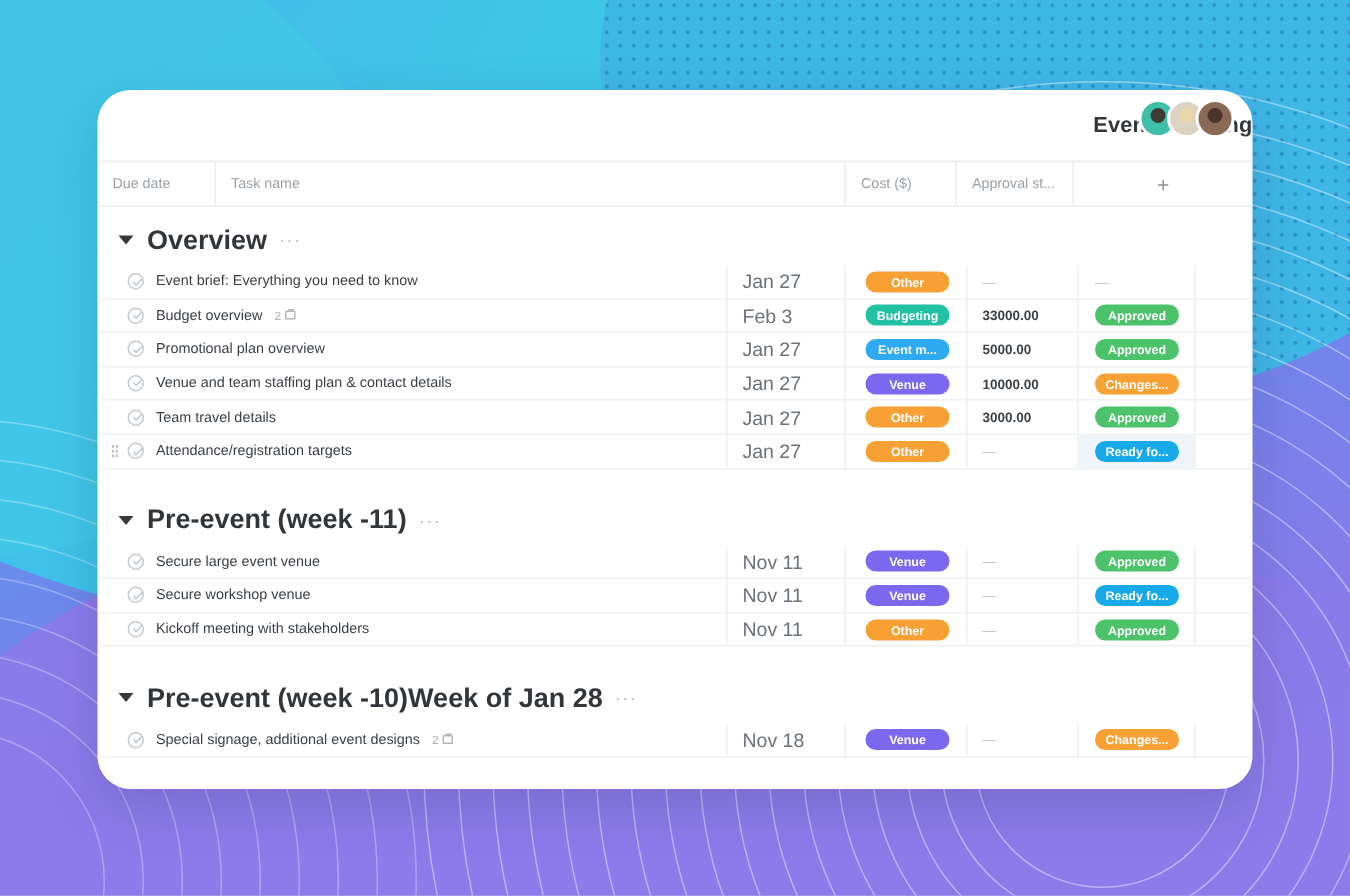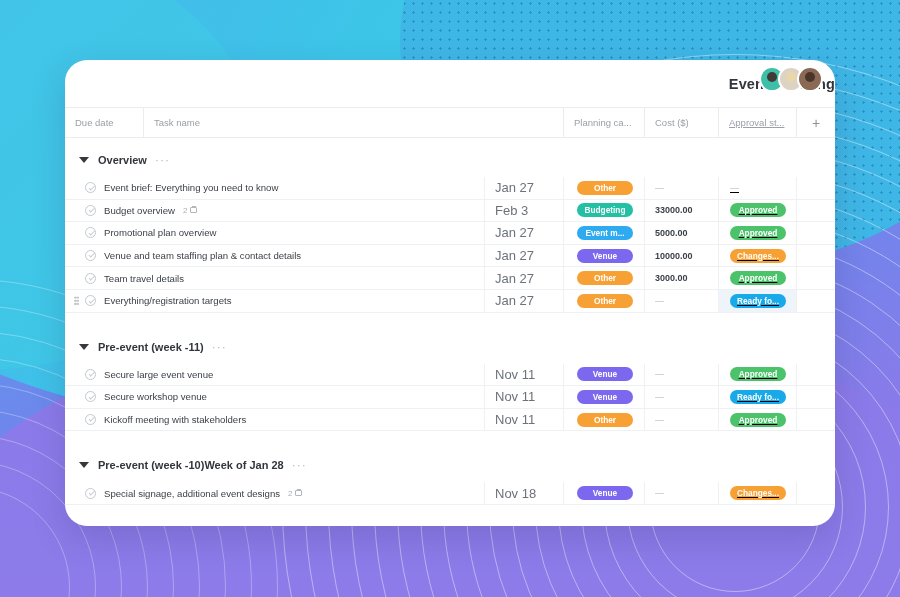--- a/index.html
+++ b/index.html
@@ -142,41 +142,41 @@
     height:34px; padding-left:14px;
     margin-top:5px;
   }
   .caret{
     width:0; height:0;
     border-left:5px solid transparent;
     border-right:5px solid transparent;
     border-top:6px solid #35383d;
     margin-right:9px;
   }
-  .section-title{ font-size:11px; color:#32363b; font-weight:600; }
+  .section-title{ font-size:18px; color:#32363b; font-weight:600; }
   .dots3{ color:#b4b9c0; font-size:12px; margin-left:8px; letter-spacing:1px; }
 
   
   .row{
     display:flex; align-items:stretch;
     height:22.6px;
     border-bottom:1px solid #eef0f2;
     position:relative;
   }
   .cell{
     display:flex; align-items:center;
     border-right:1px solid #eef0f2;
     padding-left:10px;
     overflow:hidden;
   }
   .c-task{ flex:0 0 420px; padding-left:0; }
   .c-due{ flex:0 0 79px; }
   .c-plan{ flex:0 0 81px; justify-content:flex-start; padding-left:13px; }
   .c-cost{ flex:0 0 74px; }
-  .c-appr{ flex:0 0 78px; justify-content:flex-start; padding-left:11px;text-decoration:underline; }
+  .c-appr{ flex:0 0 78px; justify-content:flex-start; padding-left:11px; }
   .c-end{ flex:1 1 auto; border-right:none; }
 
   .drag-handle{
     width:14px; display:flex; align-items:center; justify-content:center;
     flex:0 0 14px; margin-left:4px;
   }
   .drag-handle i{
     display:block; width:5px; height:9px;
     background-image:radial-gradient(#b9bec5 .9px, transparent 1px);
     background-size:2.6px 3.2px;
@@ -288,21 +288,20 @@
         <div class="avatar" style="background: rgb(138, 106, 85);">
           <span class="av-body" style="background:#8a6a55"></span>
           <span class="av-head" style="background:#4a352a"></span>
         </div>
       </div>
   </div>
 
   <div class="col-head">
     <div class="ch c-due">Due date</div>
     <div class="ch c-task">Task name</div>
-    <div class="ch c-plan">Planning ca...</div>
     <div class="ch c-cost">Cost ($)</div>
     <div class="ch c-appr">Approval st...</div>
     <div class="ch c-plus">+</div>
   </div>
 
   <div class="body-scroll" id="tableBody">
       <div class="section-head">
         <span class="caret"></span>
         <span class="section-title">Overview</span>
         <span class="dots3">···</span>
@@ -407,21 +406,21 @@
           <span class="pill w-status" style="background:#4cc26a">Approved</span>
         </div>
         <div class="cell c-end"></div>
       </div>
       <div class="row">
         <div class="cell c-task">
           <span class="drag-handle">
             <i></i>
           </span>
           <span class="check"></span>
-          <span class="task-name">Everything/registration targets</span>
+          <span class="task-name">Attendance/registration targets</span>
         </div>
         <div class="cell c-due">
           <span class="date">Jan 27</span>
         </div>
         <div class="cell c-plan">
           <span class="pill w-tag" style="background:#f7a034">Other</span>
         </div>
         <div class="cell c-cost">
           <span class="dash">—</span>
         </div>

